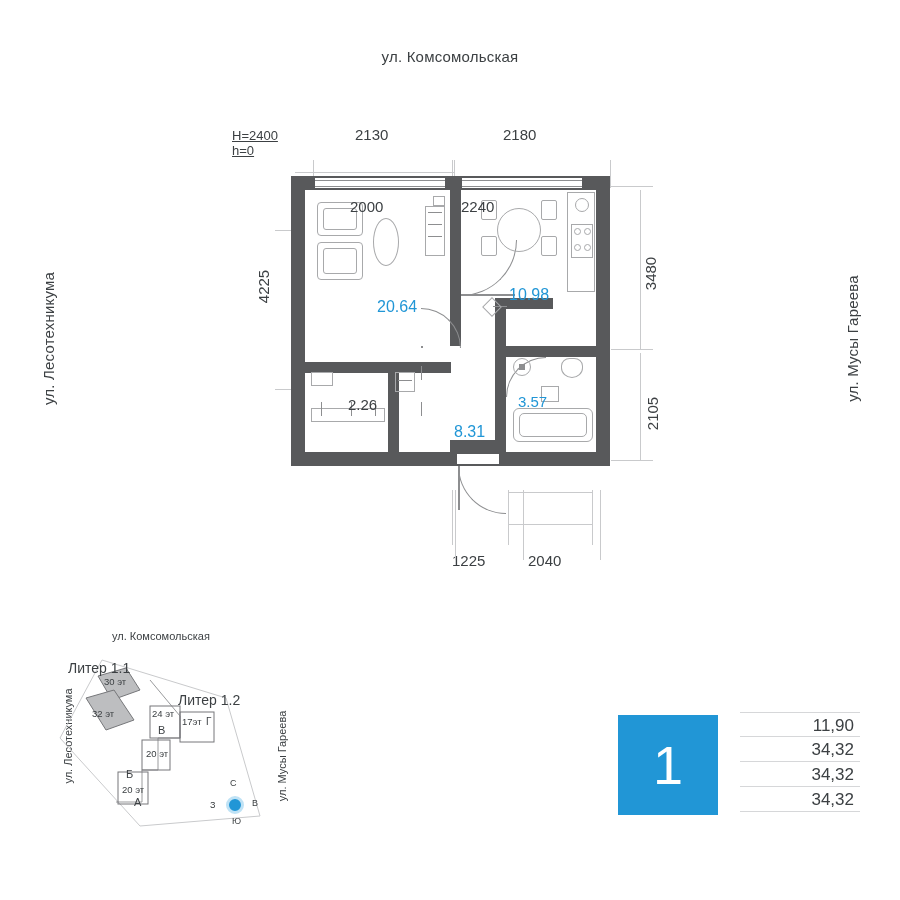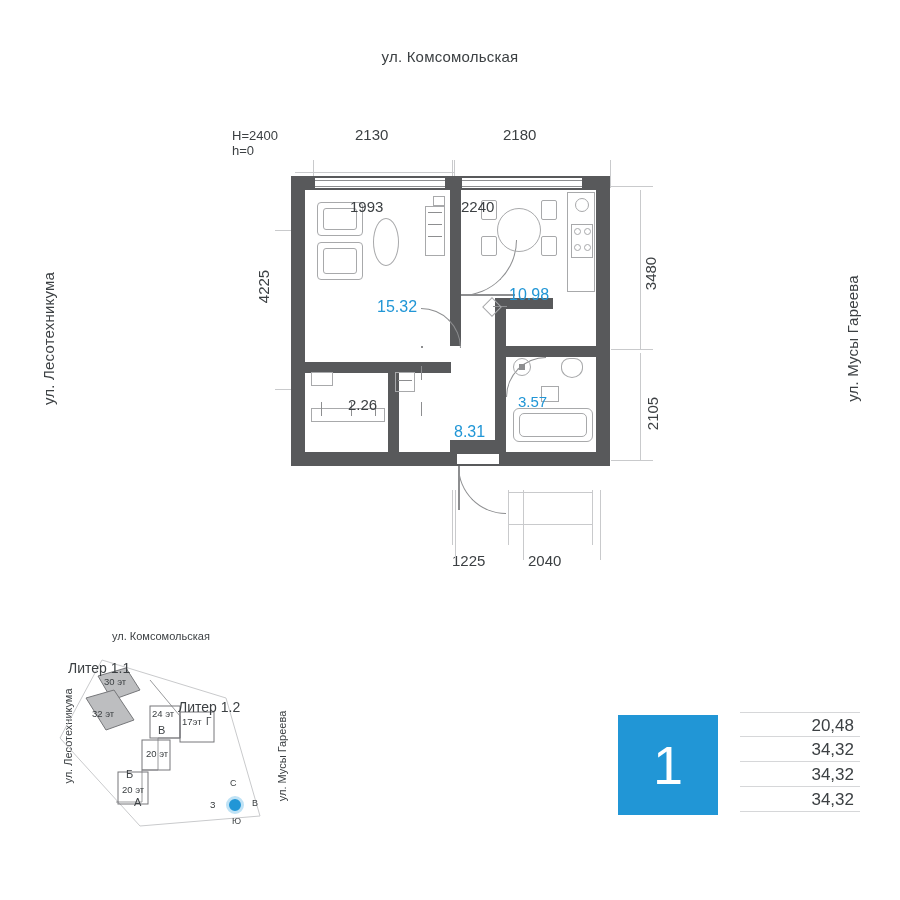--- a/index.html
+++ b/index.html
@@ -40,20 +40,21 @@
     color: #3c4043;
     white-space: nowrap;
   }
   .dim.vert { transform: rotate(-90deg); }
 
   .hnote {
     font-size: 13px;
     color: #3c4043;
     line-height: 15px;
     white-space: pre-line;
+    text-decoration: underline;
   }
 
   
   #plan { left: 255px; top: 150px; width: 420px; height: 420px; }
 
   .wall { background: #58595b; position: absolute; }
   .lightline { background: #c9cacc; position: absolute; }
 
   .room-fill { background: #ffffff; position: absolute; }
 
@@ -244,27 +245,27 @@
   <div class="fthin" style="left:140px; top:222px; width:20px; height:20px;"></div>
   <div class="fline" style="left:143px; top:230px; width:14px; height:1px;"></div>
   <div class="fthin" style="left:56px; top:258px; width:74px; height:14px;"></div>
 
   <div class="fline" style="left:66px; top:252px; width:1px; height:14px;"></div>
   <div class="fline" style="left:96px; top:252px; width:1px; height:14px;"></div>
   <div class="fline" style="left:120px; top:252px; width:1px; height:14px;"></div>
   <div class="fline" style="left:166px; top:216px; width:1px; height:14px;"></div>
   <div class="fline" style="left:166px; top:252px; width:1px; height:14px;"></div>
 
-  <div class="area" style="left:122px; top:148px;">15.32</div>
+  <div class="area" style="left:122px; top:148px;">20.64</div>
   <div class="area" style="left:254px; top:136px;">10.98</div>
   <div class="area small" style="left:93px; top:246px; color:#3c4043;">2.26</div>
   <div class="area small" style="left:263px; top:243px;">3.57</div>
   <div class="area" style="left:199px; top:273px;">8.31</div>
 
-  <div class="abs dim" style="left:95px; top:48px;">1993</div>
+  <div class="abs dim" style="left:95px; top:48px;">2000</div>
   <div class="abs dim" style="left:206px; top:48px;">2240</div>
 </div>
 
 <div class="abs lightline" style="left:452px; top:490px; width:1px; height:55px;"></div>
 <div class="abs lightline" style="left:508px; top:490px; width:1px; height:55px;"></div>
 <div class="abs lightline" style="left:592px; top:490px; width:1px; height:55px;"></div>
 <div class="abs lightline" style="left:508px; top:492px; width:84px; height:1px;"></div>
 <div class="abs lightline" style="left:508px; top:524px; width:84px; height:1px;"></div>
 
 <div id="sitemap" class="abs">
@@ -280,21 +281,21 @@
   <svg class="mini-poly" style="left:0; top:0;" width="320" height="230" viewBox="0 0 320 230">
     <polygon points="68,56 96,48 110,70 82,80" fill="#bdbec0" stroke="#76777a" stroke-width="1"></polygon>
     <polygon points="56,78 84,70 104,100 76,110" fill="#bdbec0" stroke="#76777a" stroke-width="1"></polygon>
     <rect x="120" y="86" width="30" height="32" fill="none" stroke="#76777a" stroke-width="1"></rect>
     <rect x="150" y="92" width="34" height="30" fill="none" stroke="#76777a" stroke-width="1"></rect>
     <rect x="112" y="120" width="28" height="30" fill="none" stroke="#76777a" stroke-width="1"></rect>
     <rect x="88" y="152" width="30" height="32" fill="none" stroke="#76777a" stroke-width="1"></rect>
   </svg>
 
   <div class="mini-lit" style="left:38px; top:40px;">Литер 1.1</div>
-  <div class="mini-lit" style="left:148px; top:79px;">Литер 1.2</div>
+  <div class="mini-lit" style="left:148px; top:72px;">Литер 1.2</div>
 
   <div class="mini-label" style="left:74px; top:56px;">30 эт</div>
   <div class="mini-label" style="left:62px; top:88px;">32 эт</div>
   <div class="mini-label" style="left:122px; top:88px;">24 эт</div>
   <div class="mini-label" style="left:152px; top:96px;">17эт</div>
   <div class="mini-label" style="left:176px; top:96px; font-size:10px;">Г</div>
   <div class="mini-label" style="left:128px; top:104px; font-size:11px;">В</div>
   <div class="mini-label" style="left:116px; top:128px;">20 эт</div>
   <div class="mini-label" style="left:96px; top:148px; font-size:11px;">Б</div>
   <div class="mini-label" style="left:92px; top:164px;">20 эт</div>
@@ -305,17 +306,17 @@
   <div class="compass-letter" style="left:222px; top:178px;">В</div>
   <div class="compass-letter" style="left:202px; top:196px;">Ю</div>
   <div class="compass-letter" style="left:180px; top:180px;">З</div>
 </div>
 
 <div id="badge" class="abs">
   <span>1</span>
 </div>
 
 <div id="areas-list" class="abs">
-  <div class="area-row">20,48</div>
+  <div class="area-row">11,90</div>
   <div class="area-row">34,32</div>
   <div class="area-row">34,32</div>
   <div class="area-row">34,32</div>
 </div>
 
 </body></html>

